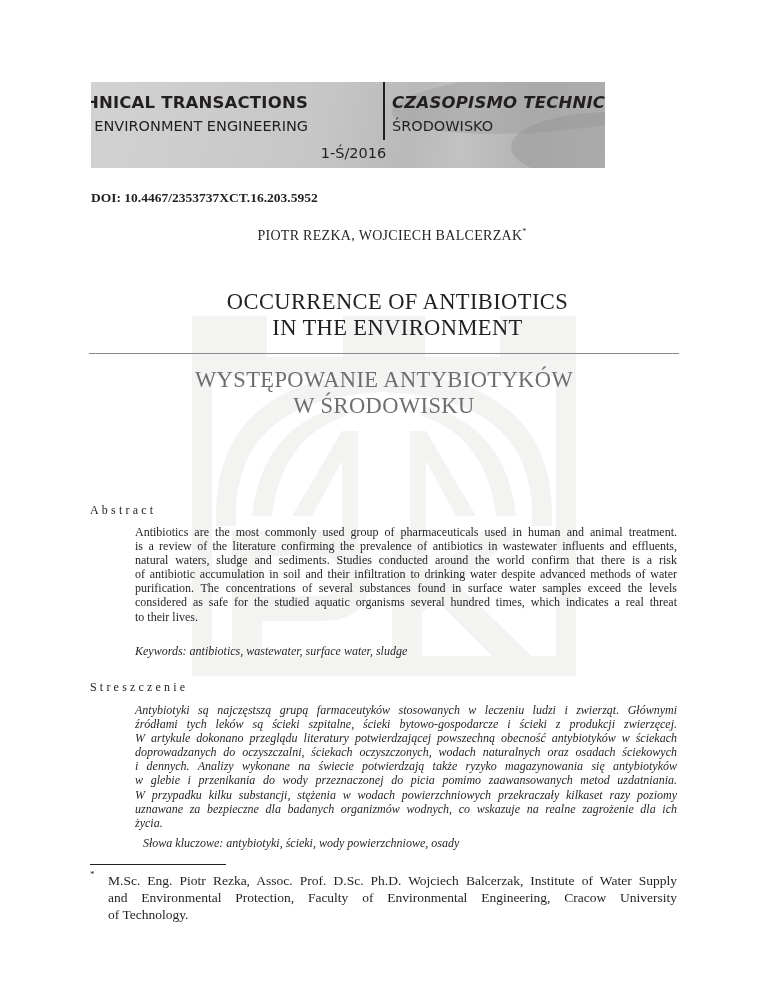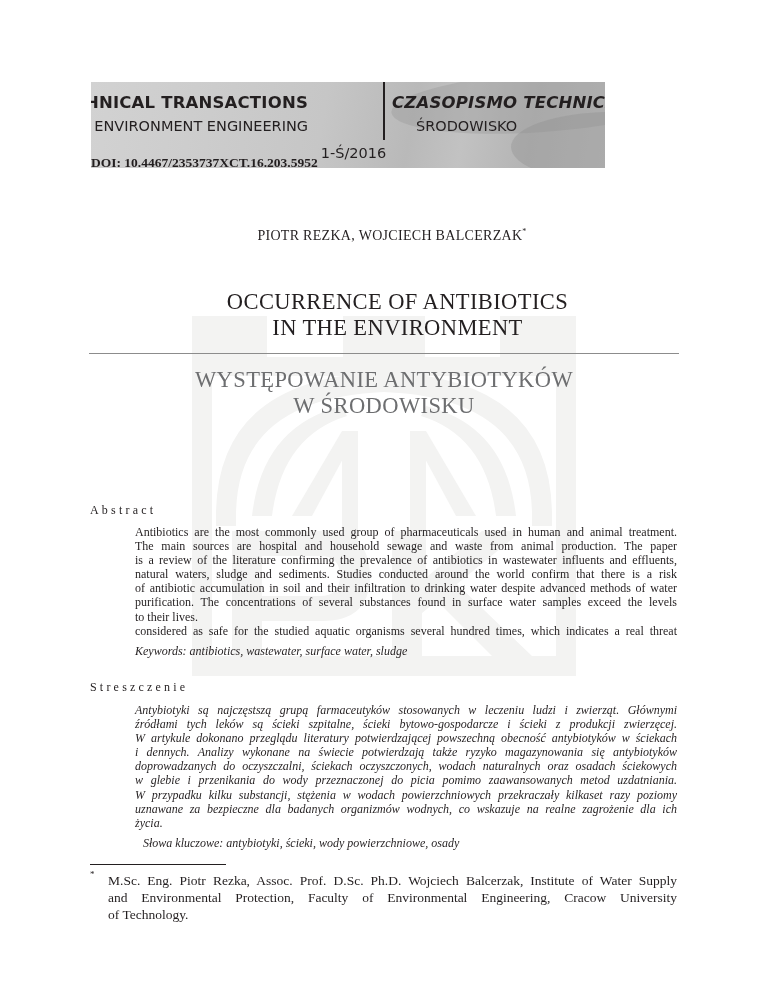--- a/index.html
+++ b/index.html
@@ -17,25 +17,25 @@
   .banner .haze2 { position:absolute; left:420px; top:30px; width:200px; height:70px; border-radius:50%;
     background:rgba(140,140,140,0.35); }
   .banner .vdiv { position:absolute; left:292px; top:0; width:2px; height:58px; background:#231f20; }
   .banner .t-left { position:absolute; right:297px; top:11px; font-family:"DejaVu Sans", sans-serif;
     font-weight:bold; font-size:16.5px; color:#231f20; white-space:nowrap; letter-spacing:0.2px; }
   .banner .t-right { position:absolute; left:301px; top:11px; font-family:"DejaVu Sans", sans-serif;
     font-weight:bold; font-size:16.5px; color:#231f20; white-space:nowrap; letter-spacing:0.2px;font-style:italic; }
   .banner .s-left { position:absolute; right:297px; top:36px; font-family:"DejaVu Sans", sans-serif;
     font-size:14.5px; color:#231f20; white-space:nowrap; }
   .banner .s-right { position:absolute; left:301px; top:36px; font-family:"DejaVu Sans", sans-serif;
-    font-size:14.5px; color:#231f20; white-space:nowrap;margin-left:24px; }
+    font-size:14.5px; color:#231f20; white-space:nowrap; }
   .banner .issue { position:absolute; left:0; right:0; top:63px; text-align:center; padding-left:11px;
     font-family:"DejaVu Sans", sans-serif; font-size:14.5px; color:#231f20; }
 
-  .doi { position:absolute; left:91px; top:155px; font-weight:bold; font-size:13.5px; color:#231f20; }
+  .doi { position:absolute; left:91px; top:190px; font-weight:bold; font-size:13.5px; color:#231f20; }
 
   .watermark { position:absolute; left:192px; top:316px; width:384px; height:360px; }
 
   .authors { position:absolute; left:0; right:0; top:227px; text-align:center; font-size:14px; letter-spacing:0.3px; color:#231f20;margin-left:16px; }
   .authors sup { font-size:8px; vertical-align:6px; }
 
   .title-en { position:absolute; left:0; right:0; top:289px; text-align:center; font-size:22.5px; line-height:26px; color:#231f20; letter-spacing:0.4px;padding-left:27px; }
   .hr { position:absolute; left:89px; top:353px; width:590px; height:1px; background:#8c8c8c; }
   .title-pl { position:absolute; left:0; right:0; top:367px; text-align:center; font-size:22.5px; line-height:26px; color:#6d6e70; letter-spacing:0.4px; }
 
@@ -97,37 +97,36 @@
 <div class="hr"></div>
 
 <div class="title-pl">
   <div>WYSTĘPOWANIE ANTYBIOTYKÓW</div>
   <div>W ŚRODOWISKU</div>
 </div>
 
 <div class="sec-head" style="top:503px;">Abstract</div>
 <div class="para" style="top:525px;">
   <span class="ln">Antibiotics are the most commonly used group of pharmaceuticals used in human and animal treatment.</span>
-  <span class="ln">The main sources are hospital and household sewage and waste from animal production. The paper</span>
   <span class="ln">is a review of the literature confirming the prevalence of antibiotics in wastewater influents and effluents,</span>
   <span class="ln">natural waters, sludge and sediments. Studies conducted around the world confirm that there is a risk</span>
   <span class="ln">of antibiotic accumulation in soil and their infiltration to drinking water despite advanced methods of water</span>
   <span class="ln">purification. The concentrations of several substances found in surface water samples exceed the levels</span>
+  <span class="ln">considered as safe for the studied aquatic organisms several hundred times, which indicates a real threat</span>
   <span class="ln last">to their lives.</span>
-  <span class="ln">considered as safe for the studied aquatic organisms several hundred times, which indicates a real threat</span>
 </div>
 <div class="kw" style="top:644px;">Keywords: antibiotics, wastewater, surface water, sludge</div>
 
 <div class="sec-head" style="top:680px;">Streszczenie</div>
 <div class="para" style="top:703px;font-style:italic;">
   <span class="ln">Antybiotyki są najczęstszą grupą farmaceutyków stosowanych w leczeniu ludzi i zwierząt. Głównymi</span>
   <span class="ln">źródłami tych leków są ścieki szpitalne, ścieki bytowo-gospodarcze i ścieki z produkcji zwierzęcej.</span>
   <span class="ln">W artykule dokonano przeglądu literatury potwierdzającej powszechną obecność antybiotyków w ściekach</span>
+  <span class="ln">doprowadzanych do oczyszczalni, ściekach oczyszczonych, wodach naturalnych oraz osadach ściekowych</span>
   <span class="ln">i dennych. Analizy wykonane na świecie potwierdzają także ryzyko magazynowania się antybiotyków</span>
-  <span class="ln">doprowadzanych do oczyszczalni, ściekach oczyszczonych, wodach naturalnych oraz osadach ściekowych</span>
   <span class="ln">w glebie i przenikania do wody przeznaczonej do picia pomimo zaawansowanych metod uzdatniania.</span>
   <span class="ln">W przypadku kilku substancji, stężenia w wodach powierzchniowych przekraczały kilkaset razy poziomy</span>
   <span class="ln">uznawane za bezpieczne dla badanych organizmów wodnych, co wskazuje na realne zagrożenie dla ich</span>
   <span class="ln last">życia.</span>
 </div>
 <div class="kw" style="top:836px;margin-left:8px;">Słowa kluczowe: antybiotyki, ścieki, wody powierzchniowe, osady</div>
 
 <div class="fn-rule"></div>
 <div class="fn-mark">*</div>
 <div class="fn-text">

